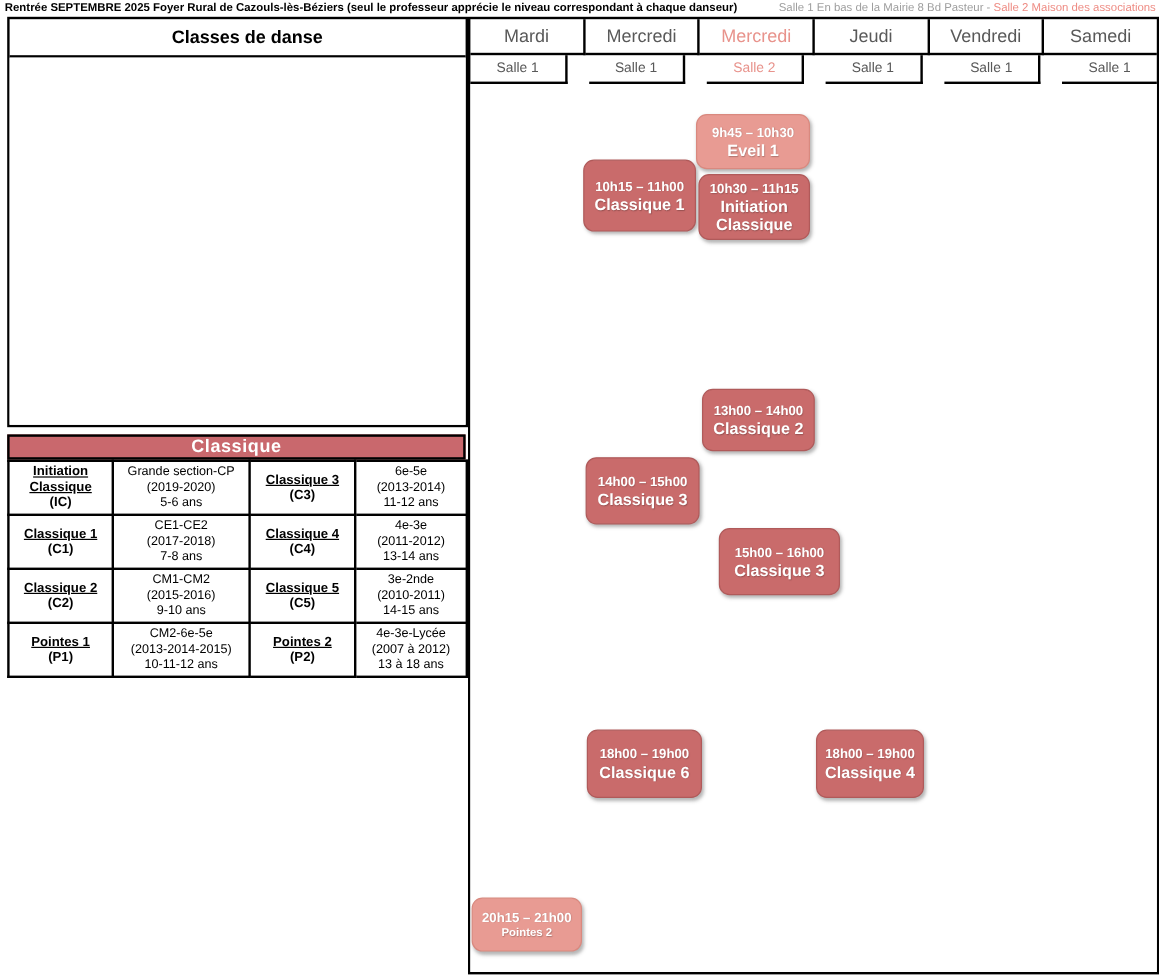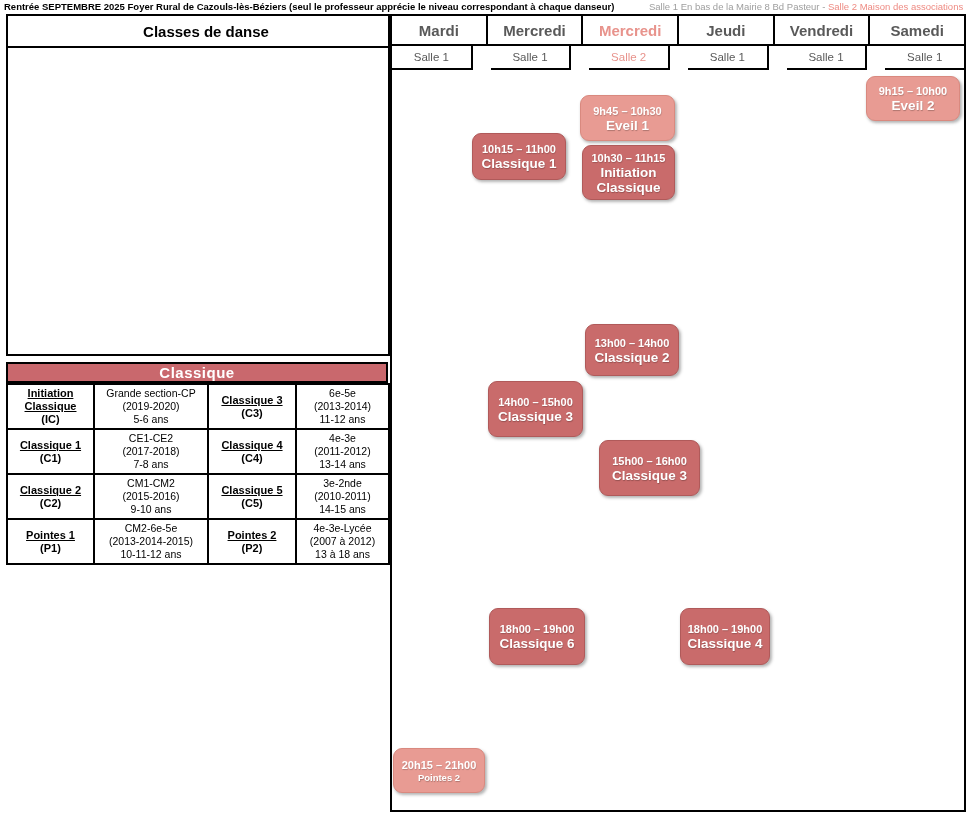--- a/index.html
+++ b/index.html
@@ -22,21 +22,21 @@
   table.levels { width:100%; border-collapse:collapse; table-layout:fixed; margin-top:0; }
   table.levels td { border:2px solid #000; text-align:center; vertical-align:middle; padding:2px 1px; height:45px; background:#fff; }
   col.c1 { width:87px; } col.c2 { width:114px; } col.c3 { width:88px; } col.c4 { width:93px; }
   .lvl-name { font-size:11px; font-weight:bold; text-decoration:underline; line-height:13px; }
   .lvl-code { font-size:11px; font-weight:bold; line-height:13px; }
   .desc-line { font-size:10.5px; line-height:13px; color:#000; }
 
   
   .schedule { position:absolute; left:390px; top:14px; width:576px; height:798px; border:2px solid #000; background:#fff; }
   .day-row { display:flex; height:30px; }
-  .day-cell { flex:1; border-right:2px solid #000; border-bottom:2px solid #000; display:flex; align-items:center; justify-content:center; font-size:15px; font-weight:bold; color:var(--header-gray,#595959); }
+  .day-cell { flex:1; border-right:2px solid #000; border-bottom:2px solid #000; display:flex; align-items:center; justify-content:center; font-size:15px; font-weight:normal; color:var(--header-gray,#595959); }
   .day-cell:last-child { border-right:none; }
   .salle-row { display:flex; height:24px;gap:18px; }
   .salle-cell { flex:1; border-right:2px solid #000; border-bottom:2px solid #000; display:flex; align-items:center; justify-content:center; font-size:11.5px; color:var(--header-gray,#595959); }
   .salle-cell:last-child { border-right:none; }
   .salmon-text { color:var(--day-highlight,#E8938C) !important; }
 
   .schedule-body { position:relative; height:740px; background:#fff; }
 
   .block { position:absolute; border-radius:9px; display:flex; flex-direction:column; align-items:center; justify-content:center; text-align:center; color:#fff; box-shadow:1.5px 2px 3px rgba(90,90,90,.45); padding:2px; }
   .block.dark  { background:var(--block-dark,#C96B6B);  border:1px solid var(--block-dark-border,#B05A5A); }
@@ -163,31 +163,27 @@
   <div class="salle-row">
     <div class="salle-cell">Salle 1</div>
     <div class="salle-cell">Salle 1</div>
     <div class="salle-cell salmon-text">Salle 2</div>
     <div class="salle-cell">Salle 1</div>
     <div class="salle-cell">Salle 1</div>
     <div class="salle-cell">Salle 1</div>
   </div>
   <div class="schedule-body">
 
-    <div class="block light" style="left:474px;top:6px;width:94px;height:45px">
-      <div class="bt">9h15 – 10h00</div>
-      <div class="bn">Eveil 2</div>
-    </div>
 
     <div class="block light" style="left:188px;top:25px;width:95px;height:46px">
       <div class="bt">9h45 – 10h30</div>
       <div class="bn">Eveil 1</div>
     </div>
 
-    <div class="block dark" style="left:80px;top:63px;width:94px;height:47px">
+    <div class="block dark" style="left:94px;top:63px;width:94px;height:60px">
       <div class="bt">10h15 – 11h00</div>
       <div class="bn">Classique 1</div>
     </div>
 
     <div class="block dark" style="left:190px;top:75px;width:93px;height:55px">
       <div class="bt">10h30 – 11h15</div>
       <div class="bn">Initiation Classique</div>
     </div>
 
 

